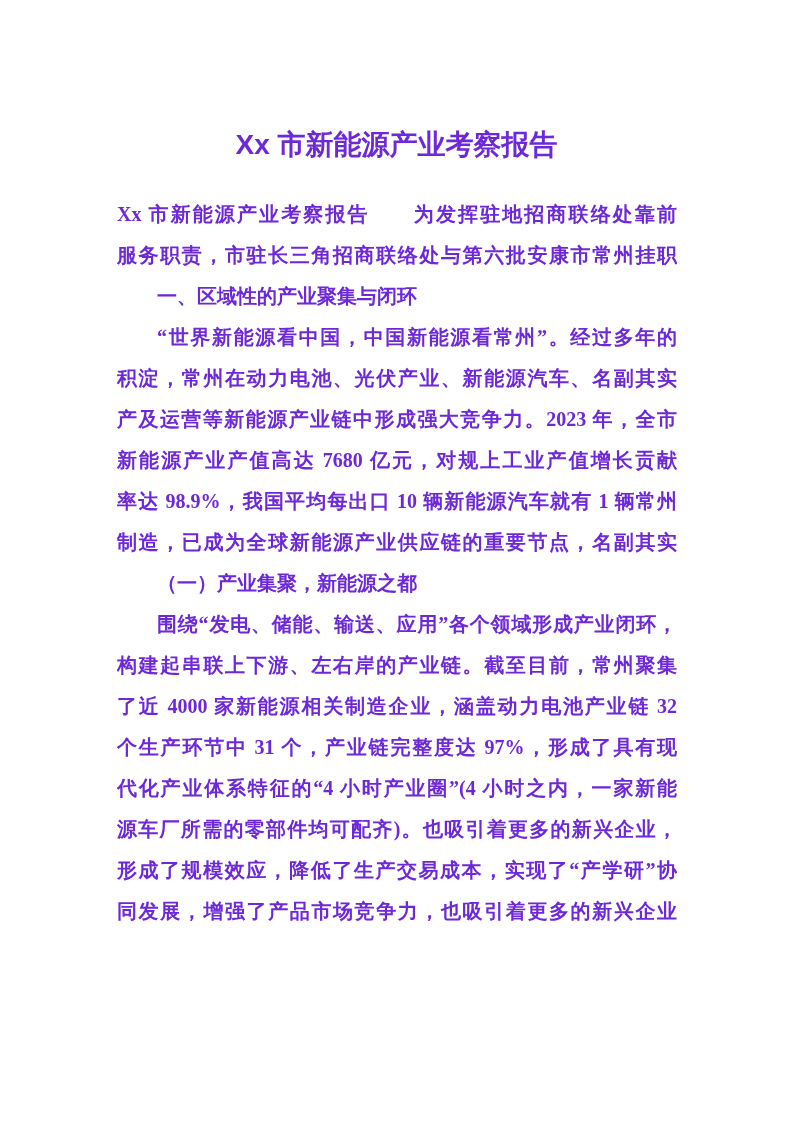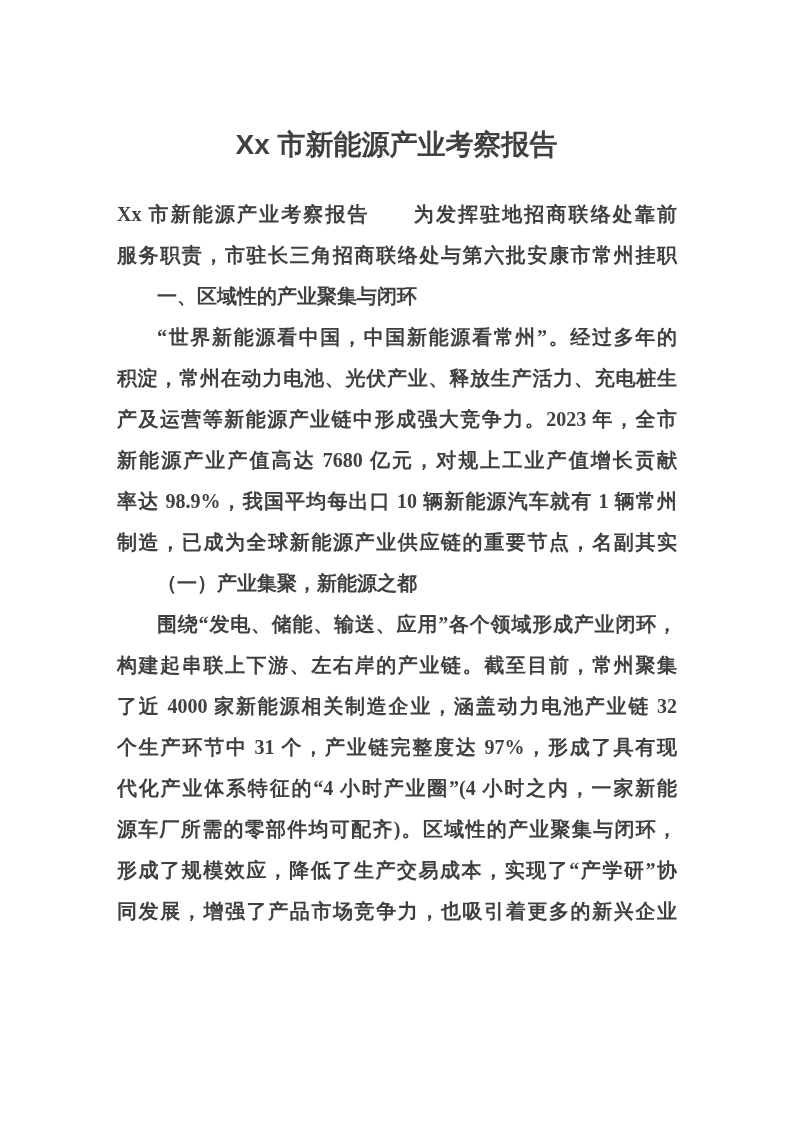--- a/index.html
+++ b/index.html
@@ -6,21 +6,21 @@
     margin: 0;
     padding: 0;
     background: #ffffff;
   }
   .page {
     position: relative;
     width: 793px;
     height: 1122px;
     background: #ffffff;
     overflow: hidden;
-    color: #404040;
+    color: #6d28d9;
     font-family: "Liberation Serif", "DejaVu Serif", serif;
   }
   .doc-title {
     margin: 0;
     padding-top: 123px;
     height: 44px;
     line-height: 44px;
     text-align: center;
     font-size: 28px;
     font-weight: 700;
@@ -49,28 +49,28 @@
 </head>
 <body>
 
 <div class="page">
   <div class="doc-title">Xx 市新能源产业考察报告</div>
   <div class="body-text">
     <div class="line j">Xx 市新能源产业考察报告　　为发挥驻地招商联络处靠前</div>
     <div class="line j">服务职责，市驻长三角招商联络处与第六批安康市常州挂职</div>
     <div class="line ind">一、区域性的产业聚集与闭环</div>
     <div class="line ind j">“世界新能源看中国，中国新能源看常州”。经过多年的</div>
-    <div class="line j">积淀，常州在动力电池、光伏产业、释放生产活力、充电桩生</div>
+    <div class="line j">积淀，常州在动力电池、光伏产业、新能源汽车、名副其实</div>
     <div class="line j">产及运营等新能源产业链中形成强大竞争力。2023 年，全市</div>
     <div class="line j">新能源产业产值高达 7680 亿元，对规上工业产值增长贡献</div>
     <div class="line j">率达 98.9%，我国平均每出口 10 辆新能源汽车就有 1 辆常州</div>
     <div class="line j">制造，已成为全球新能源产业供应链的重要节点，名副其实</div>
     <div class="line ind">（一）产业集聚，新能源之都</div>
     <div class="line ind j">围绕“发电、储能、输送、应用”各个领域形成产业闭环，</div>
     <div class="line j">构建起串联上下游、左右岸的产业链。截至目前，常州聚集</div>
     <div class="line j">了近 4000 家新能源相关制造企业，涵盖动力电池产业链 32</div>
     <div class="line j">个生产环节中 31 个，产业链完整度达 97%，形成了具有现</div>
     <div class="line j">代化产业体系特征的“4 小时产业圈”(4 小时之内，一家新能</div>
-    <div class="line j">源车厂所需的零部件均可配齐)。区域性的产业聚集与闭环，</div>
+    <div class="line j">源车厂所需的零部件均可配齐)。也吸引着更多的新兴企业，</div>
     <div class="line j">形成了规模效应，降低了生产交易成本，实现了“产学研”协</div>
     <div class="line j">同发展，增强了产品市场竞争力，也吸引着更多的新兴企业</div>
   </div>
 </div>
 
 </body></html>

